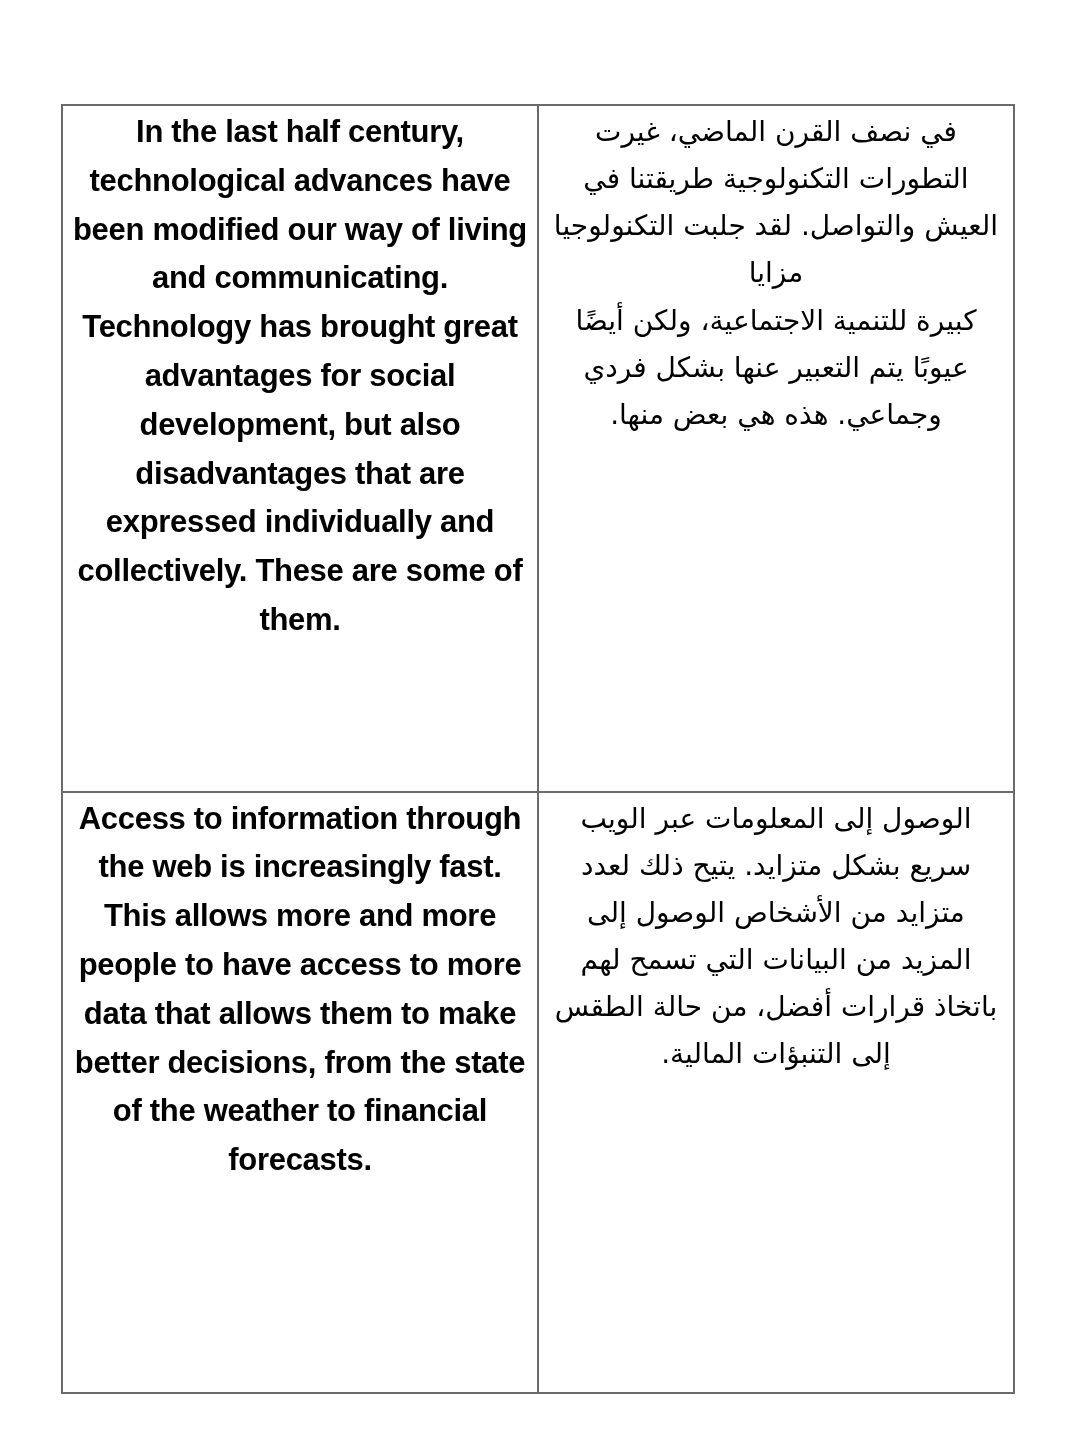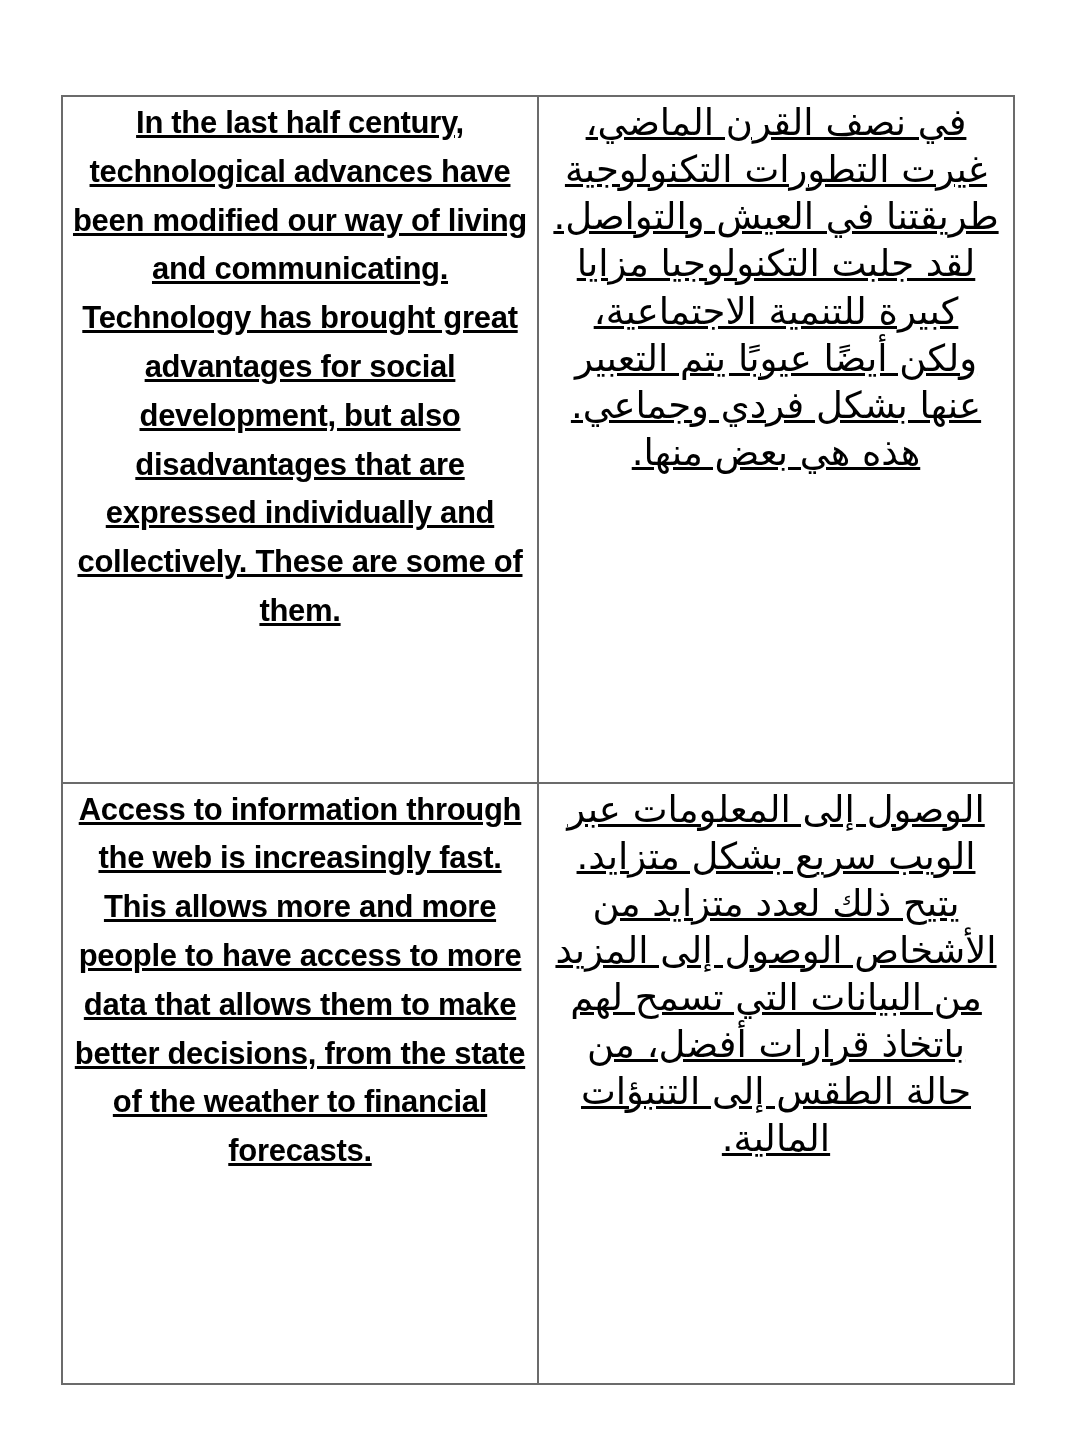--- a/index.html
+++ b/index.html
@@ -9,26 +9,25 @@
     }
     body {
       width: 1073px;
       height: 1433px;
       position: relative;
       overflow: hidden;
     }
     .doc-table {
       position: absolute;
       left: 61px;
-      top: 95px;
+      top: 104px;
       width: 952px;
       height: 1290px;
       border-collapse: collapse;
       table-layout: fixed;
-      text-decoration: underline;
     }
     .doc-table td {
       border: 2px solid #6b6b6b;
       vertical-align: top;
       padding: 0;
       text-align: center;
     }
     .col-en { width: 476px; }
     .col-ar { width: 476px; }
     .row-1 { height: 645px; }
@@ -37,21 +36,21 @@
       font-family: "Liberation Sans", "DejaVu Sans", sans-serif;
       font-weight: bold;
       font-size: 31px;
       line-height: 48.8px;
       color: #000000;
       margin: 2px 8px 0 8px;
       letter-spacing: -0.3px;
     }
     .ar-text {
       font-family: "DejaVu Sans", sans-serif;
-      font-size: 37px;
+      font-size: 28px;
       line-height: 47px;
       color: #000000;
       direction: rtl;
       margin: 0 14px 0 14px;
     }
     .ar-para-1 { margin-top: 2px; }
     .ar-para-2 { margin-top: 1px; }
   </style>
 </head>
 <body>

